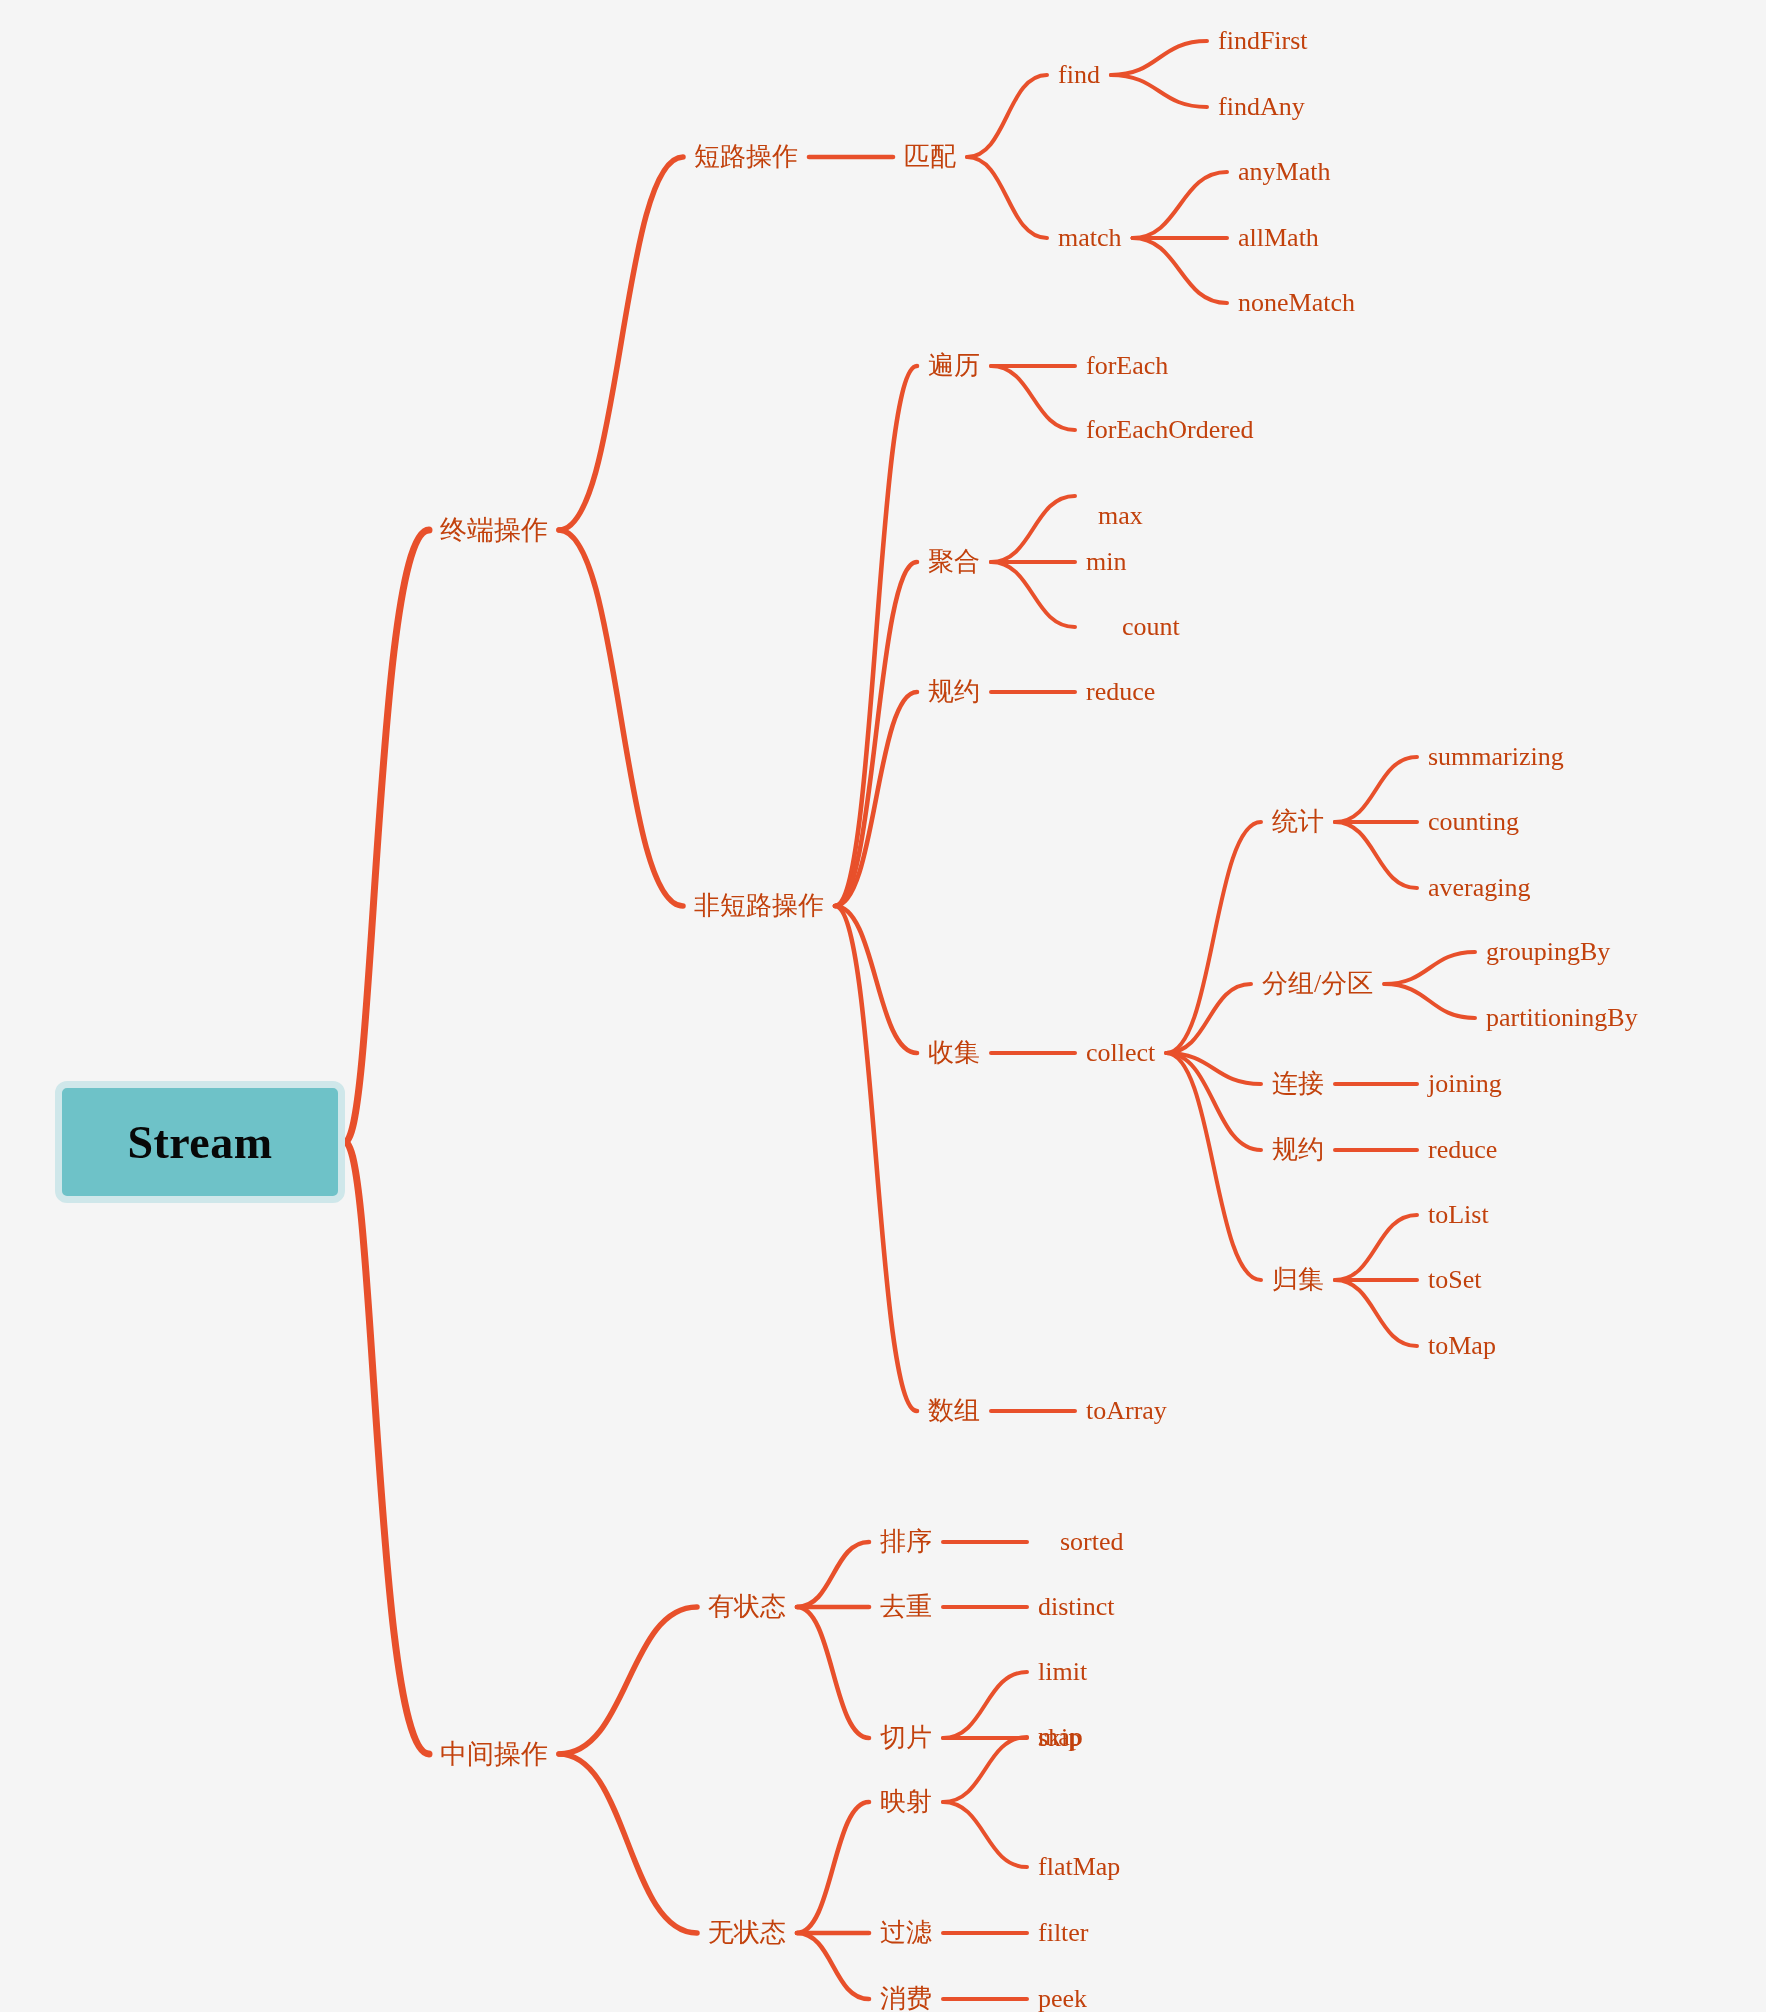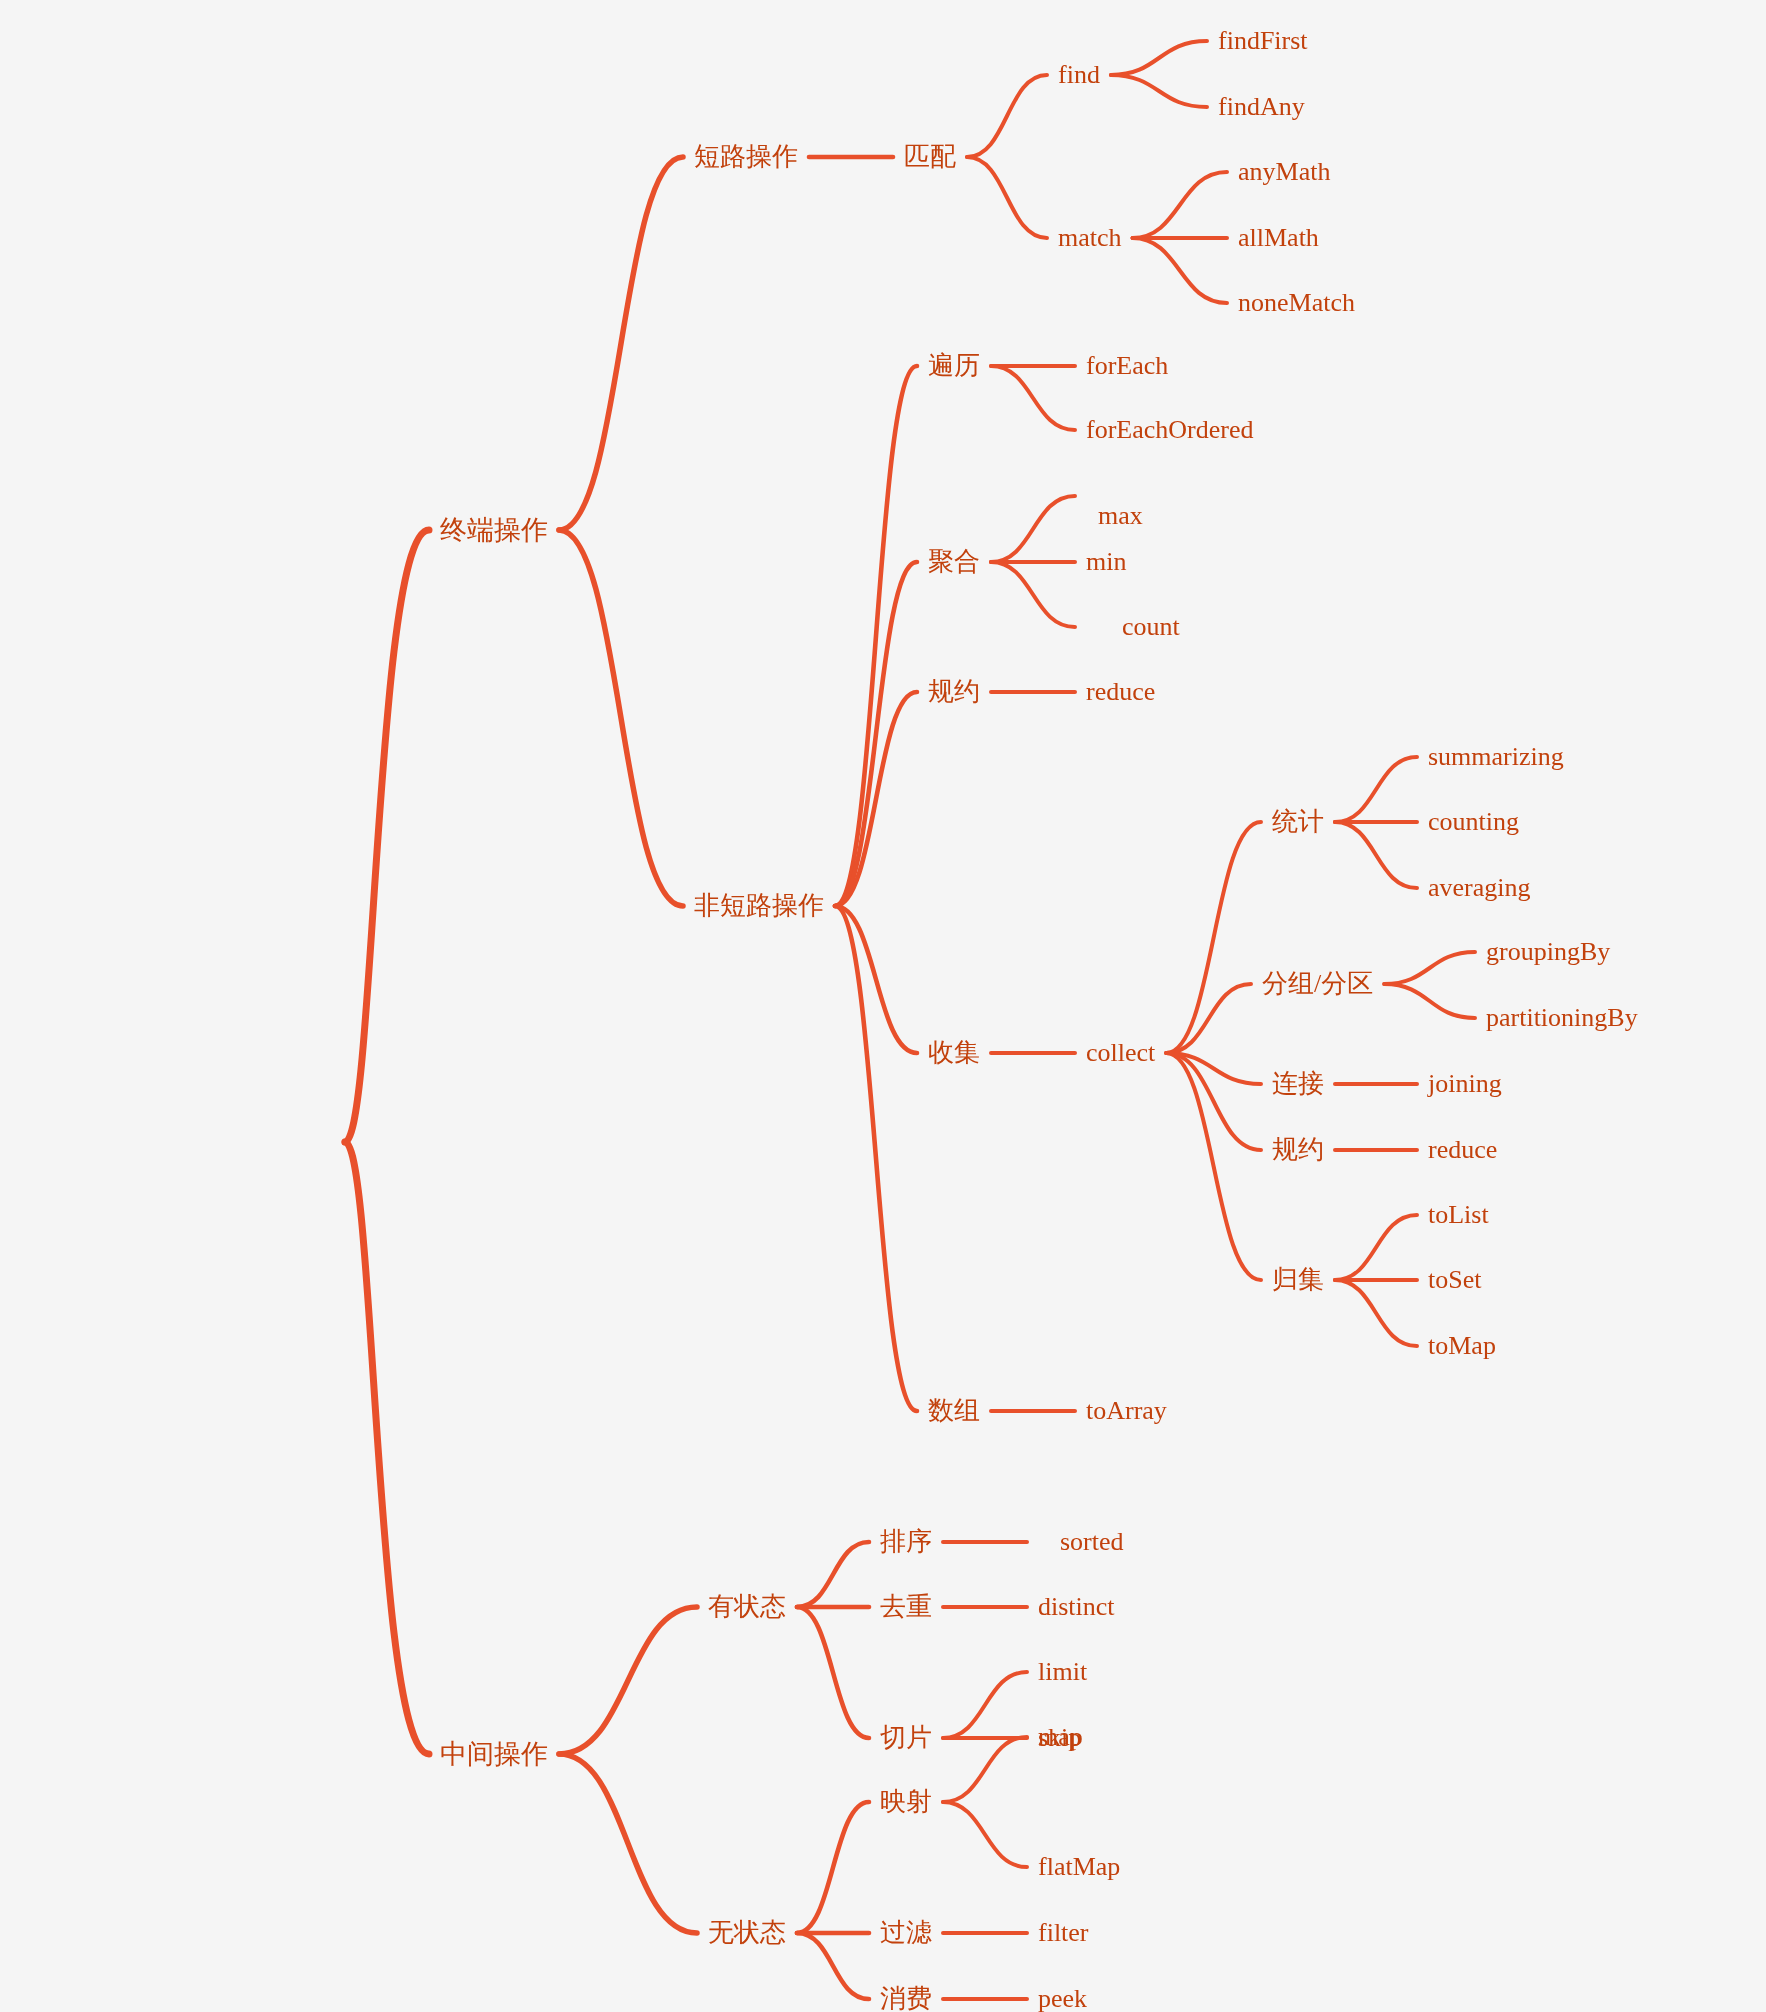--- a/index.html
+++ b/index.html
@@ -97,20 +97,23 @@
       <path d="M 943 1738 C 985 1738, 985 1738, 1027 1738" fill="none" stroke="#e8502b" stroke-width="4" stroke-linecap="round"></path>
       <path d="M 559 1754 C 628 1754, 628 1933, 697 1933" fill="none" stroke="#e8502b" stroke-width="5.5" stroke-linecap="round"></path>
       <path d="M 797 1933 C 833 1933, 833 1802, 869 1802" fill="none" stroke="#e8502b" stroke-width="4.6" stroke-linecap="round"></path>
       <path d="M 943 1802 C 985 1802, 985 1737, 1027 1737" fill="none" stroke="#e8502b" stroke-width="4" stroke-linecap="round"></path>
       <path d="M 943 1802 C 985 1802, 985 1867, 1027 1867" fill="none" stroke="#e8502b" stroke-width="4" stroke-linecap="round"></path>
       <path d="M 797 1933 C 833 1933, 833 1933, 869 1933" fill="none" stroke="#e8502b" stroke-width="4.6" stroke-linecap="round"></path>
       <path d="M 943 1933 C 985 1933, 985 1933, 1027 1933" fill="none" stroke="#e8502b" stroke-width="4" stroke-linecap="round"></path>
       <path d="M 797 1933 C 833 1933, 833 1999, 869 1999" fill="none" stroke="#e8502b" stroke-width="4.6" stroke-linecap="round"></path>
       <path d="M 943 1999 C 985 1999, 985 1999, 1027 1999" fill="none" stroke="#e8502b" stroke-width="4" stroke-linecap="round"></path>
     </svg>
+  <div class="root-node" id="root-node" style="left: 55px; top: 1142px; width: 290px; height: 122px;">
+    <span class="root-node-label">Stream</span>
+  </div>
   <div id="labels-layer">
       <div class="node-label lvl1" style="left: 440px; top: 530px;">终端操作</div>
       <div class="node-label lvl2" style="left: 694px; top: 157px; text-align: right;">短路操作</div>
       <div class="node-label lvl3" style="left: 904px; top: 157px;">匹配</div>
       <div class="node-label lvl4" style="left: 1058px; top: 75px;">find</div>
       <div class="node-label lvl4" style="left: 1218px; top: 41px;">findFirst</div>
       <div class="node-label lvl4" style="left: 1218px; top: 107px;">findAny</div>
       <div class="node-label lvl4" style="left: 1058px; top: 238px;">match</div>
       <div class="node-label lvl4" style="left: 1238px; top: 172px;">anyMath</div>
       <div class="node-label lvl4" style="left: 1238px; top: 238px;">allMath</div>

